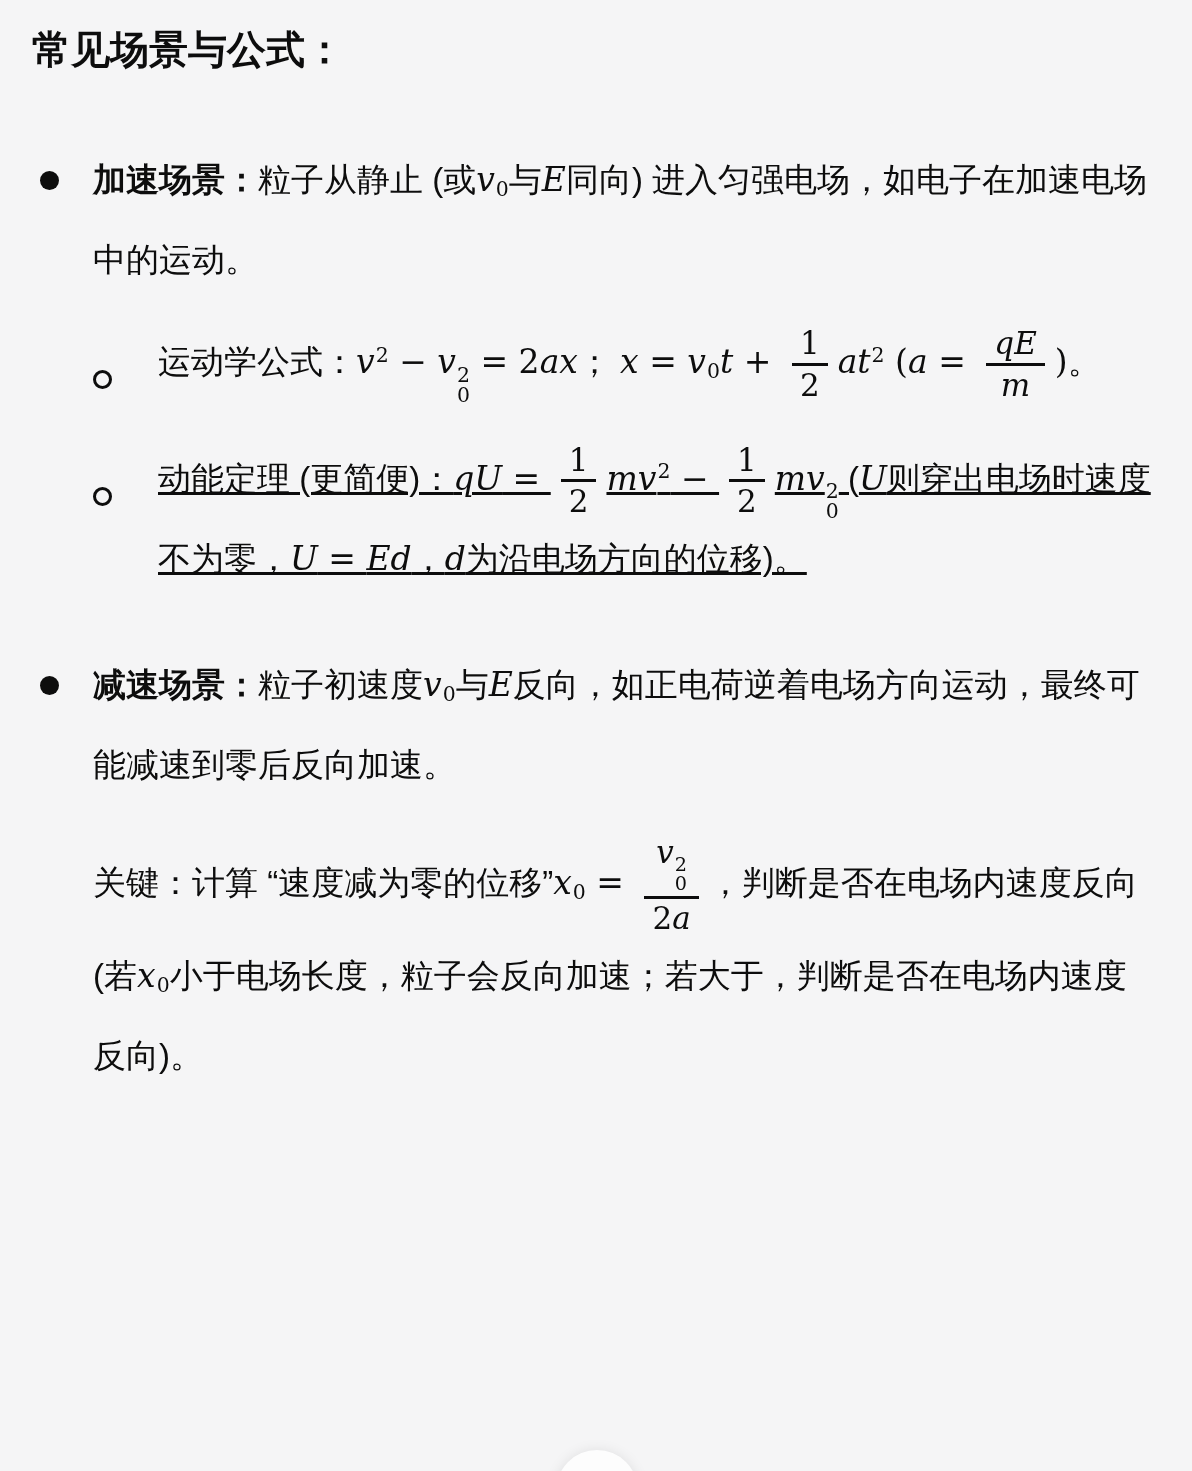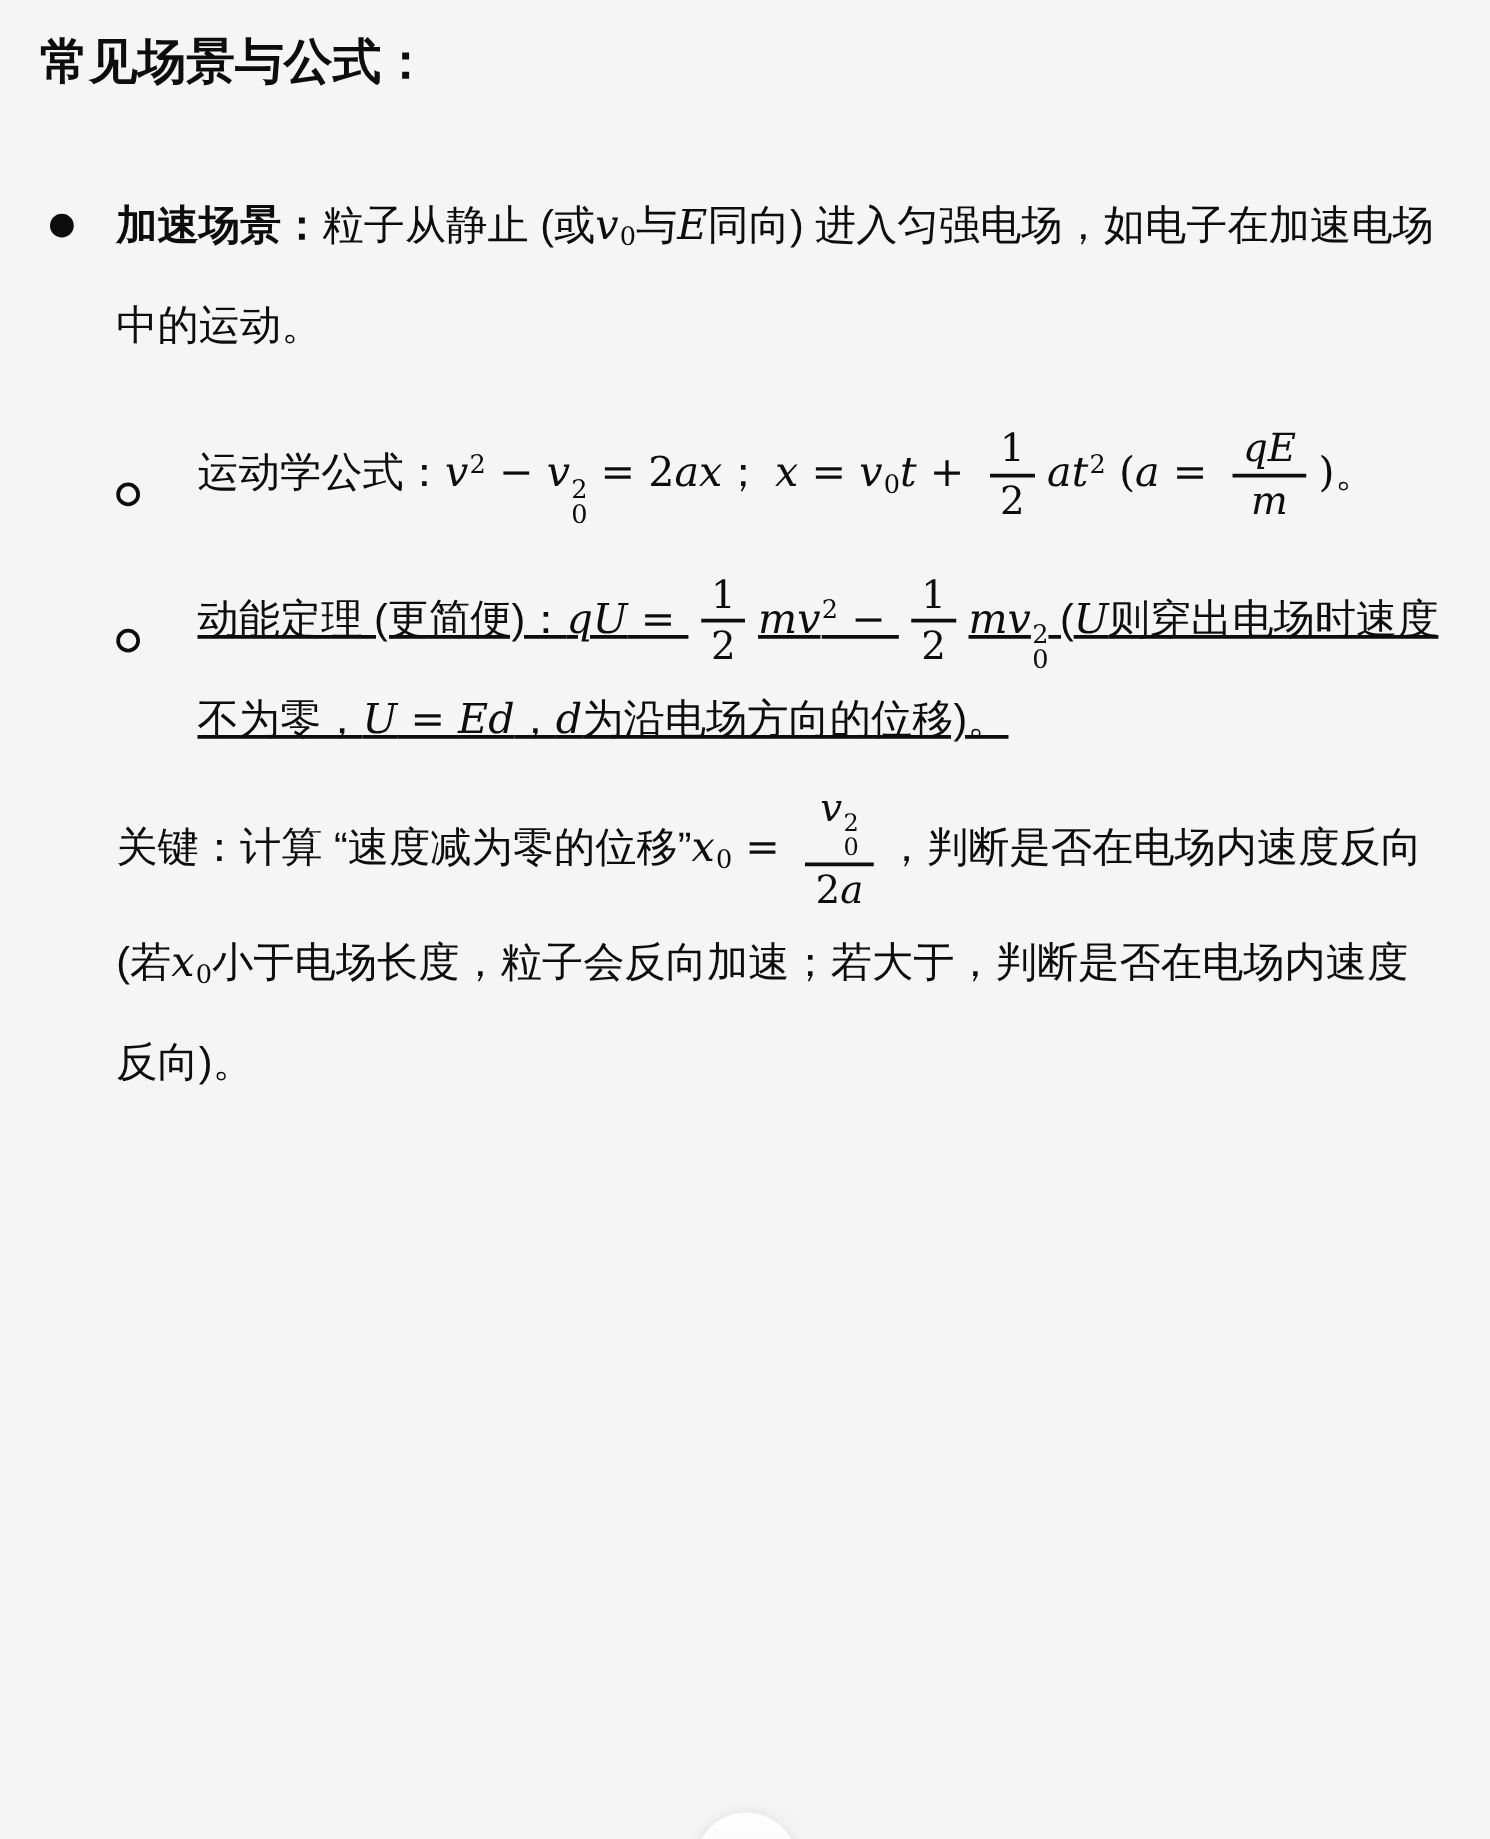--- a/index.html
+++ b/index.html
@@ -38,37 +38,37 @@
     left: 8px;
     top: 29px;
     width: 19px;
     height: 19px;
     border-radius: 50%;
     background: #0d0d0d;
   }
   
   .subbullet {
     padding-left: 126px;
-    margin-top: 42px;
+    margin-top: 26px;
   }
   .subbullet + .subbullet { margin-top: 36px; text-decoration: underline; }
   .subbullet .marker-circle {
     position: absolute;
     left: 61px;
     top: 46px;
     width: 13px;
     height: 13px;
     border: 3px solid #0d0d0d;
     border-radius: 50%;
     background: transparent;
   }
   
   .plain {
     padding-left: 61px;
-    margin-top: 15px;
+    margin-top: 30px;
   }
   .cn-b { font-weight: 700; }
   
   .m, .mr, .mi, .frac {
     font-family: "DejaVu Serif", serif;
   }
   .mi { font-style: italic; }
   .mr { font-style: normal; }
   .scr-sup {
     font-size: 0.62em;
@@ -126,19 +126,20 @@
     <h1 class="heading"><span class="cn cn-b">常见场景与公式：</span></h1>
     <div class="para bullet"><span class="marker-dot"></span><span class="cn cn-b">加速场景：</span><span class="cn">粒子从静止 (或</span><span class="m"><span class="mi">v</span><span class="scr-sub">0</span></span><span class="cn">与</span><span class="m mi">E</span><span class="cn">同向) 进入匀强电场，如电子在加速电场中的运动。</span></div>
     <div class="para subbullet"><span class="marker-circle"></span><span class="cn">运动学公式：</span><span class="m"><span class="mi">v</span><span class="scr-sup">2</span></span><span class="m mr"> − </span><span class="m"><span class="mi">v</span><span class="stack">
           <span>2</span>
           <span>0</span>
         </span></span><span class="m mr"> = 2</span><span class="m mi">ax</span><span class="cn">； </span><span class="m mi">x</span><span class="m mr"> = </span><span class="m"><span class="mi">v</span><span class="scr-sub">0</span></span><span class="m mi">t</span><span class="m mr"> + </span><span class="frac"><span class="num"><span class="m mr">1</span></span><span class="den"><span class="m mr">2</span></span></span><span class="m"><span class="mi">at</span><span class="scr-sup">2</span></span><span class="m mr"> (</span><span class="m mi">a</span><span class="m mr"> = </span><span class="frac"><span class="num"><span class="m mi">qE</span></span><span class="den"><span class="m mi">m</span></span></span><span class="m mr">)</span><span class="cn">。</span></div>
     <div class="para subbullet"><span class="marker-circle"></span><span class="cn">动能定理 (更简便)：</span><span class="m mi">qU</span><span class="m mr"> = </span><span class="frac"><span class="num"><span class="m mr">1</span></span><span class="den"><span class="m mr">2</span></span></span><span class="m"><span class="mi">mv</span><span class="scr-sup">2</span></span><span class="m mr"> − </span><span class="frac"><span class="num"><span class="m mr">1</span></span><span class="den"><span class="m mr">2</span></span></span><span class="m"><span class="mi">mv</span><span class="stack">
           <span>2</span>
           <span>0</span>
         </span></span><span class="cn"> (</span><span class="m mi">U</span><span class="cn">则穿出电场时速度不为零，</span><span class="m mi">U</span><span class="m mr"> = </span><span class="m mi">Ed</span><span class="cn">，</span><span class="m mi">d</span><span class="cn">为沿电场方向的位移)。</span></div>
+    <div class="para bullet"><span class="marker-dot"></span><span class="cn cn-b">减速场景：</span><span class="cn">粒子初速度</span><span class="m"><span class="mi">v</span><span class="scr-sub">0</span></span><span class="cn">与</span><span class="m mi">E</span><span class="cn">反向，如正电荷逆着电场方向运动，最终可能减速到零后反向加速。</span></div>
     <div class="para plain"><span class="cn">关键：计算 “速度减为零的位移”</span><span class="m"><span class="mi">x</span><span class="scr-sub">0</span></span><span class="m mr"> = </span><span class="frac"><span class="num"><span class="m"><span class="mi">v</span><span class="stack">
               <span>2</span>
               <span>0</span>
             </span></span></span><span class="den"><span class="m mr">2</span><span class="m mi">a</span></span></span><span class="cn">，判断是否在电场内速度反向 (若</span><span class="m"><span class="mi">x</span><span class="scr-sub">0</span></span><span class="cn">小于电场长度，粒子会反向加速；若大于，判断是否在电场内速度反向)。</span></div>
   </div>
 
 <div class="fab"></div>
 
 </body></html>

